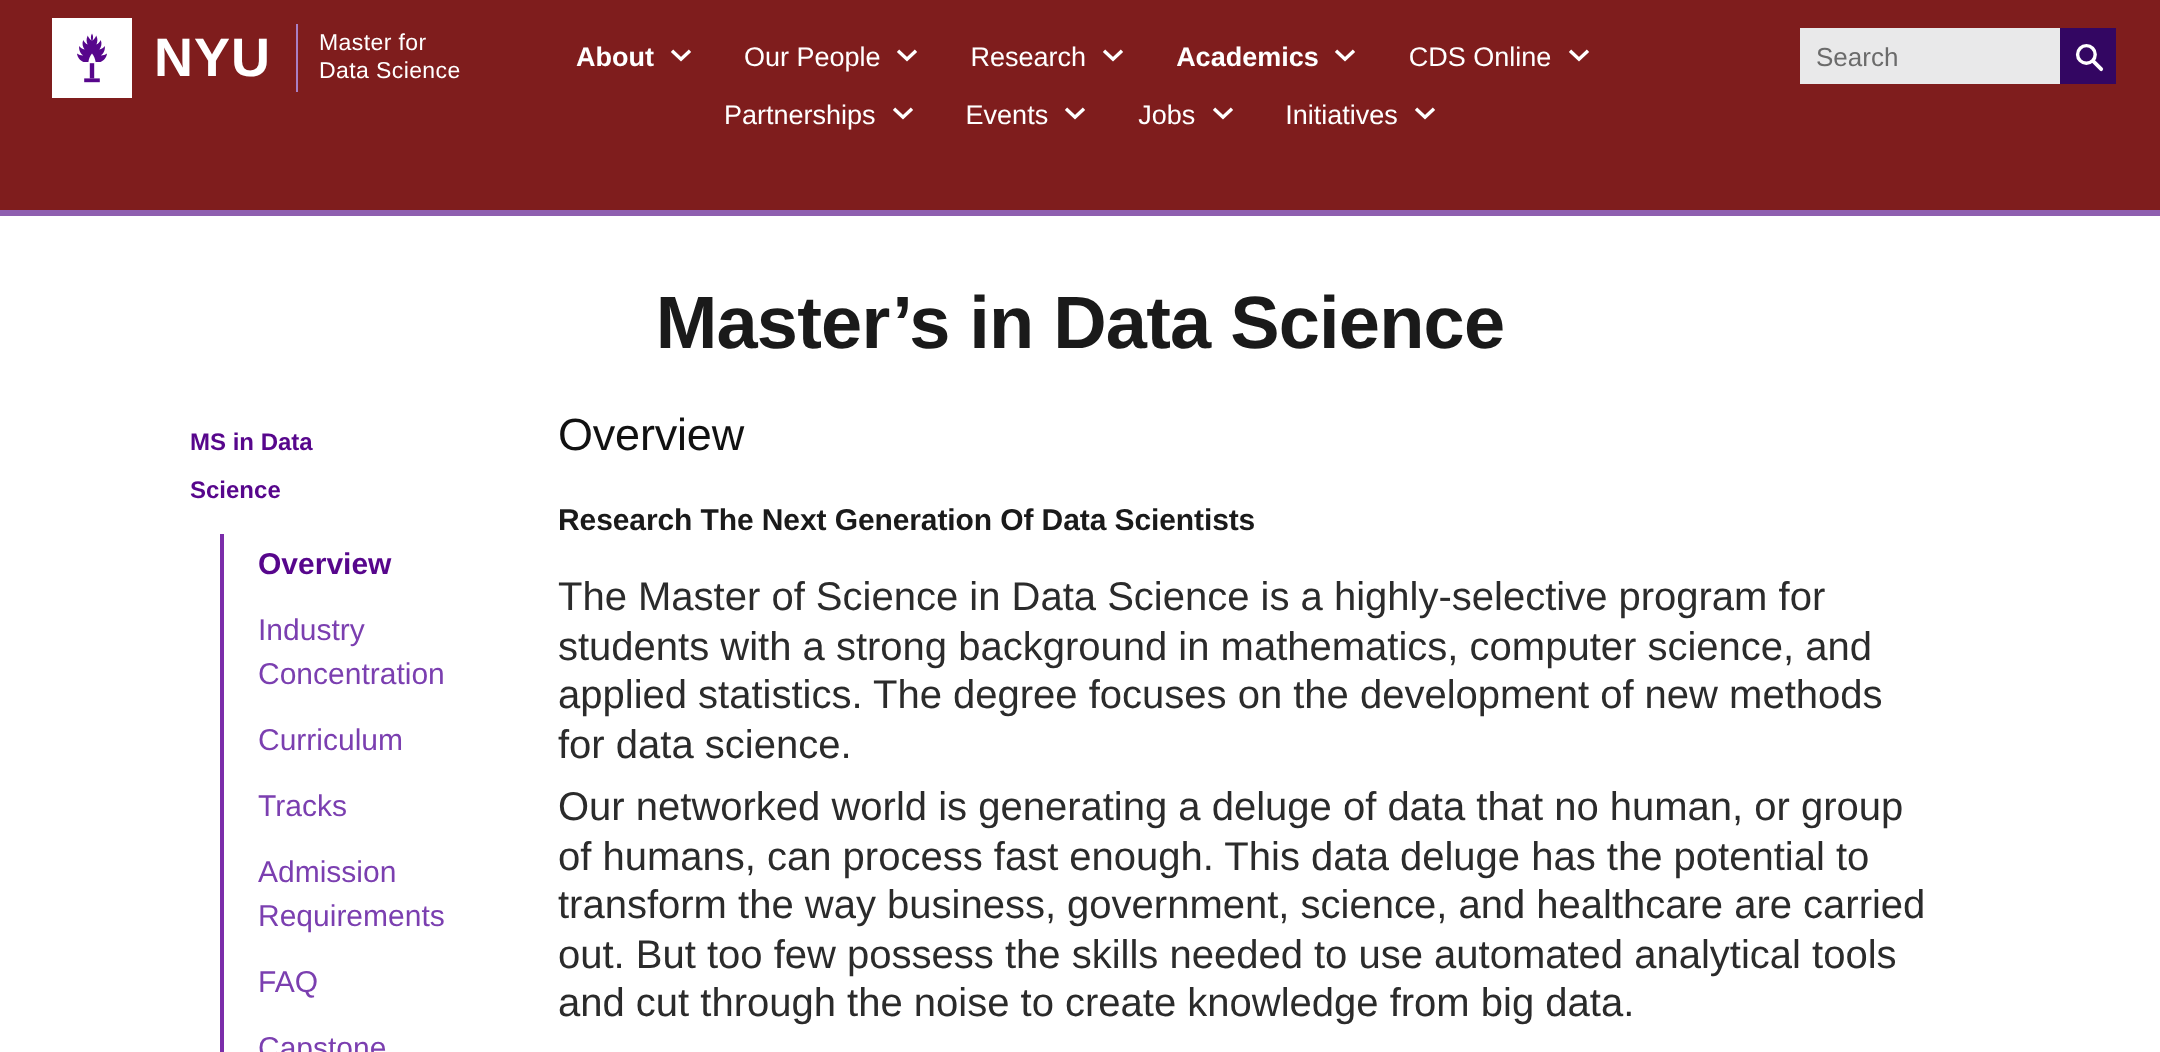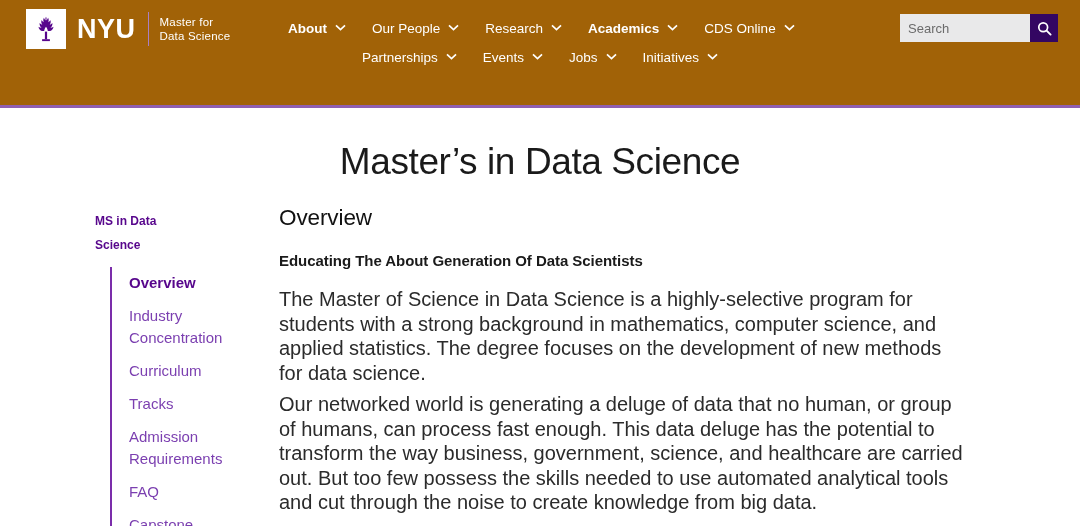--- a/index.html
+++ b/index.html
@@ -10,21 +10,21 @@
     overflow: hidden;
     background: #ffffff;
     font-family: "Liberation Sans", sans-serif;
   }
 
   
   .site-header {
     position: relative;
     width: 1080px;
     height: 105px;
-    background: #a16207;
+    background: #7f1d1d;
   }
   .header-underline {
     position: absolute;
     left: 0;
     top: 105px;
     width: 1080px;
     height: 3px;
     background: #8f5fb0;
   }
 
@@ -131,21 +131,21 @@
     justify-content: center;
     padding: 0;
   }
   .search-btn svg { display: block; }
 
   
   .page-title {
     margin-top: 36px;
     text-align: center;
     font-size: 37px;
-    font-weight: normal;
+    font-weight: bold;
     color: #1a1a1a;
     letter-spacing: -0.4px;
   }
 
   
   .page-body {
     position: relative;
     width: 1080px;
     padding-top: 20px;
   }
@@ -348,19 +348,19 @@
       <li>Curriculum</li>
       <li>Tracks</li>
       <li>Admission Requirements</li>
       <li>FAQ</li>
       <li>Capstone</li>
     </ul>
   </aside>
 
   <div class="main-col">
     <h2 class="section-heading">Overview</h2>
-    <h3 class="sub-heading">Educating The About Generation Of Data Scientists</h3>
+    <h3 class="sub-heading">Research The Next Generation Of Data Scientists</h3>
     <p class="body-text">The Master of Science in Data Science is a highly-selective program for students with a strong background in mathematics, computer science, and applied statistics. The degree focuses on the development of new methods for data science.</p>
     <p class="body-text">Our networked world is generating a deluge of data that no human, or group of humans, can process fast enough. This data deluge has the potential to transform the way business, government, science, and healthcare are carried out. But too few possess the skills needed to use automated analytical tools and cut through the noise to create knowledge from big data.</p>
     <div class="media-embed"></div>
   </div>
 
 </div>
 
 </body></html>

